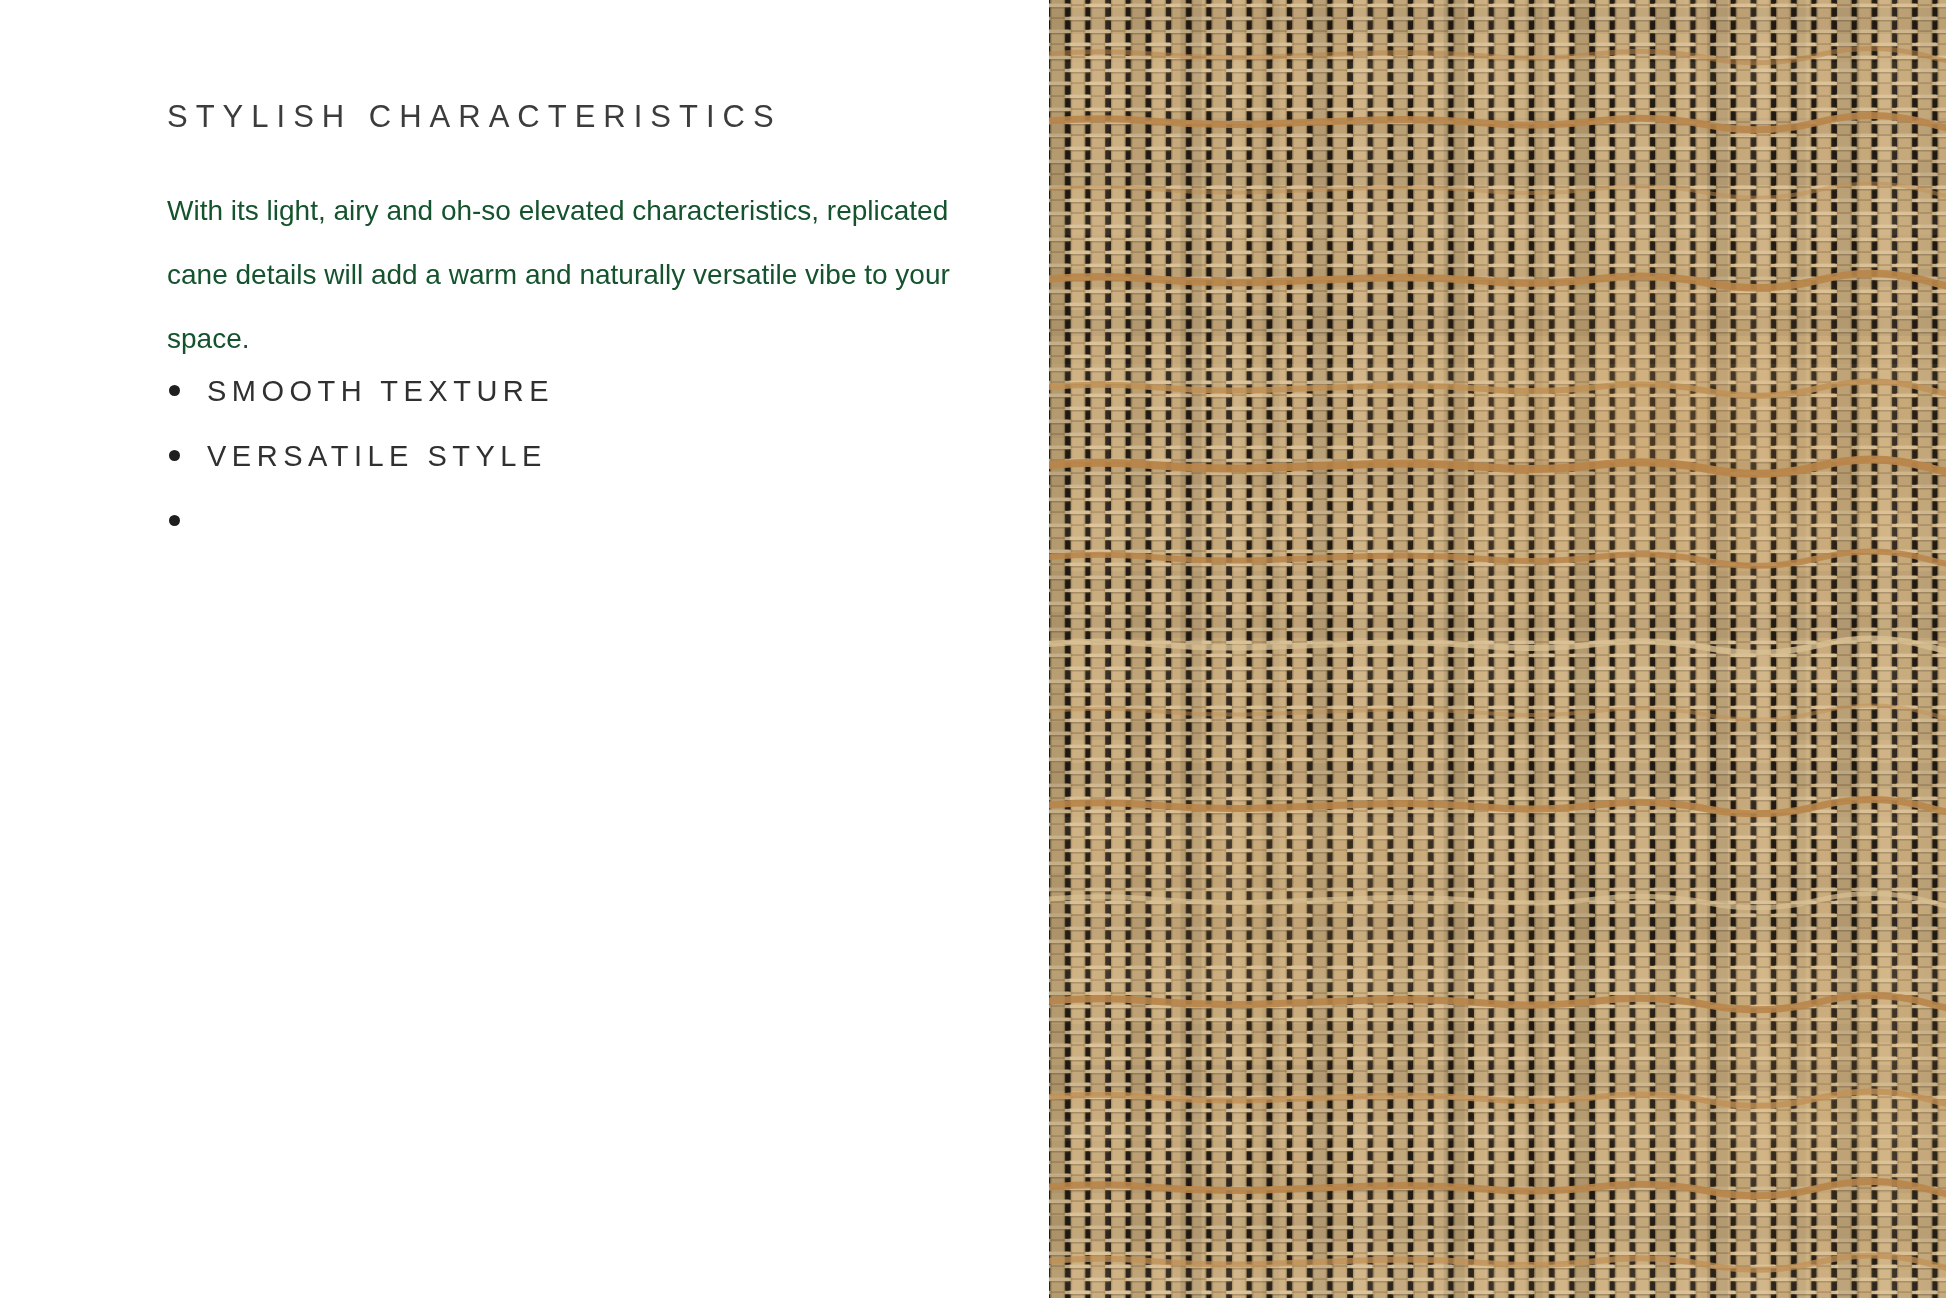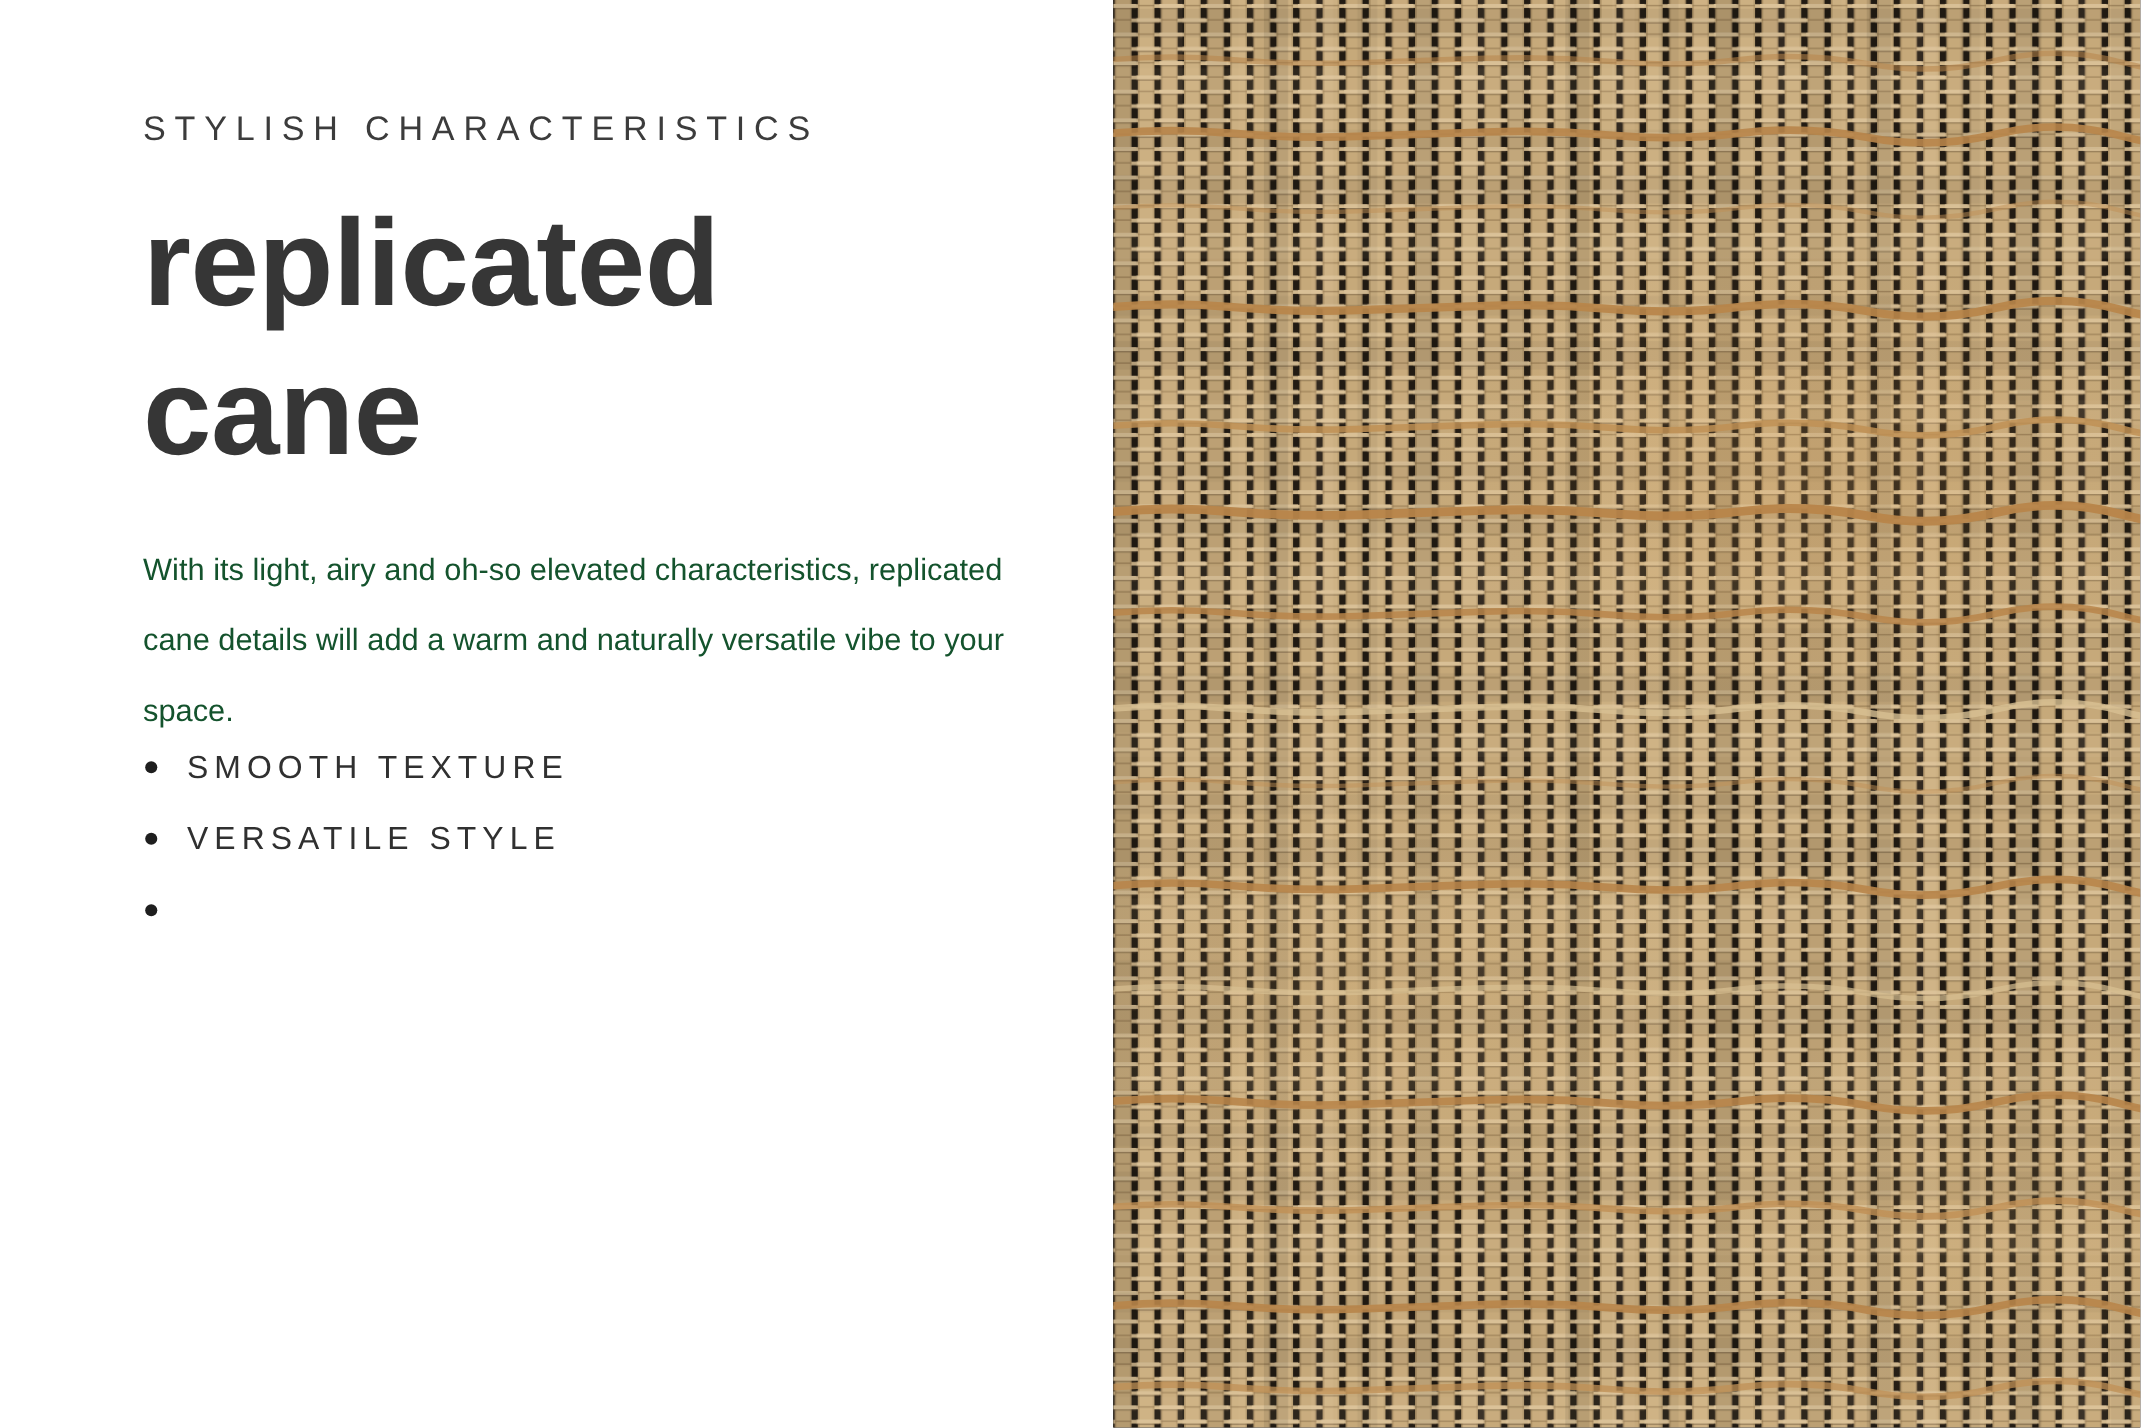--- a/index.html
+++ b/index.html
@@ -7,20 +7,21 @@
   body {
     font-family: "Liberation Sans", "DejaVu Sans", sans-serif;
     background: #ffffff;
     color: #363636;
   }
   .page {
     width: 1946px;
     height: 1298px;
     display: flex;
     flex-direction: row;
+    padding-left: 37px;
   }
   .panel-text {
     width: 1012px;
     height: 1298px;
     background: #ffffff;
     padding: 98px 0 0 130px;
     flex: 0 0 auto;
   }
   .eyebrow {
     font-size: 31px;
@@ -82,21 +83,20 @@
   }
 </style>
 </head>
 <body>
 
 <div class="page">
 
   <section class="panel-text">
     <div class="eyebrow">STYLISH CHARACTERISTICS</div>
 
-    <h1 class="title">replicated cane</h1>
 
     <p class="description">With its light, airy and oh-so elevated characteristics, replicated cane details will add a warm and naturally versatile vibe to your space.</p>
 
     <ul class="features">
       <li>
         <span class="bullet-dot"></span>
         <span>SMOOTH TEXTURE</span>
       </li>
       <li>
         <span class="bullet-dot"></span>

